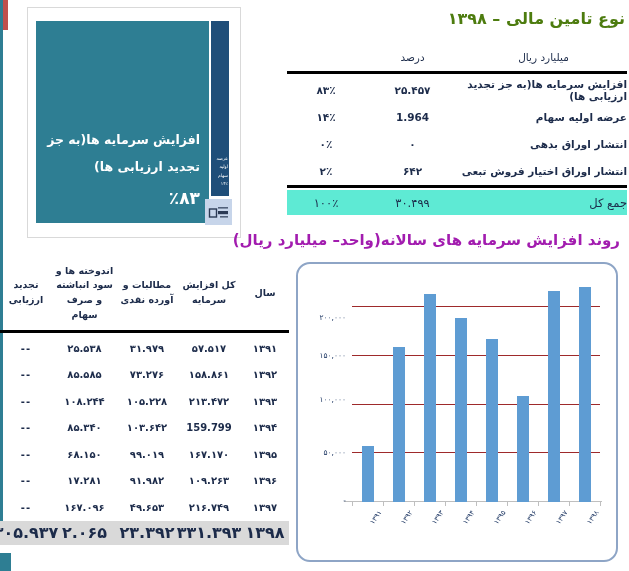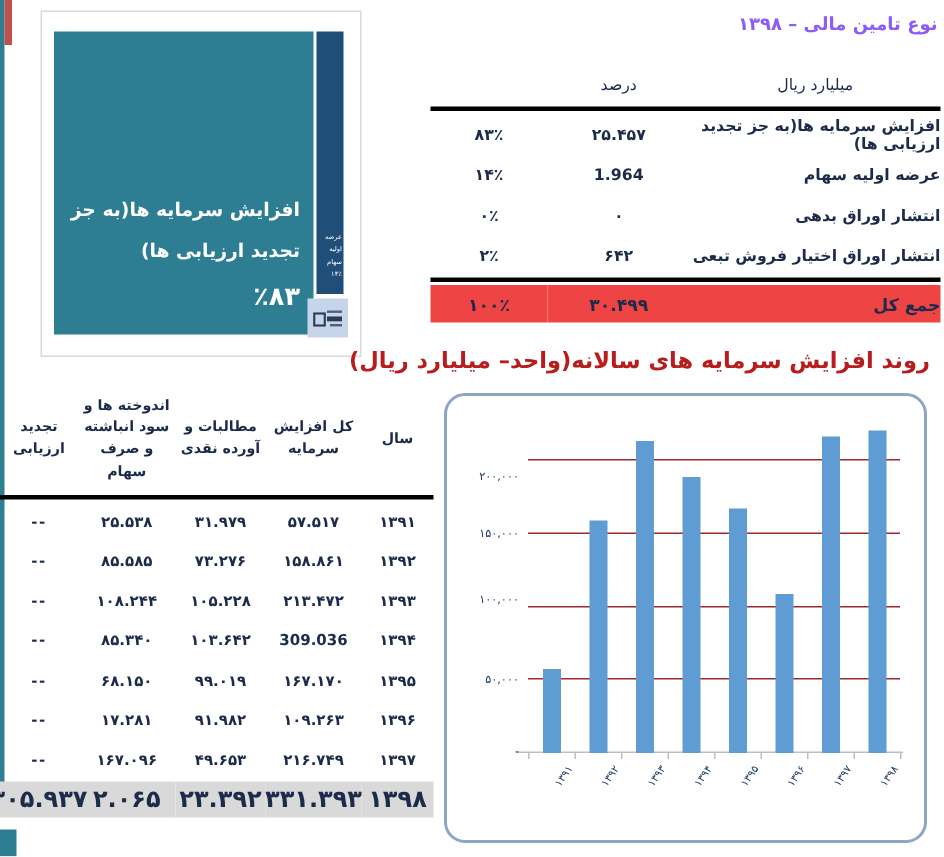--- a/index.html
+++ b/index.html
@@ -17,32 +17,32 @@
   .tm-main{position:absolute;left:8px;top:13px;width:173px;height:202px;background:#2E7E93;}
   .tm-main-text{position:absolute;right:9px;left:8px;bottom:6px;color:#fff;font-weight:bold;
     font-size:12.5px;line-height:2.15;text-align:right;}
   .tm-main-pct{font-size:17px;}
   .tm-col{position:absolute;left:183px;top:13px;width:18px;height:175px;background:#1F4E79;}
   .tm-col-text{position:absolute;left:0;right:1px;bottom:7px;color:#fff;font-size:4.5px;line-height:1.9;text-align:right;}
   .tm-logo{position:absolute;left:177px;top:191px;width:27px;height:26px;background:#C7D5EA;
     display:flex;align-items:center;justify-content:center;}
 
   
-  .fin-title{position:absolute;top:9px;right:4px;font-size:12px;font-weight:bold;color:#8b5cf6;}
+  .fin-title{position:absolute;top:9px;right:4px;font-size:16px;font-weight:bold;color:#4d7c0f;}
   .fin-table{position:absolute;top:44px;right:2px;width:340px;display:grid;
     grid-template-columns:1fr 95px 78px;direction:rtl;font-size:10.5px;color:#1c2b4a;}
   .ft-h{height:26px;display:flex;align-items:center;font-weight:400;}
   .ft-c{height:27px;display:flex;align-items:center;font-weight:bold;}
   .al-start{justify-content:flex-start;text-align:right;}
   .al-center{justify-content:center;text-align:center;}
   .ft-divider{grid-column:1/-1;height:3px;background:#000;margin:1px 0 2px 0;}
-  .ft-total{background:#ef4444;font-weight:bold;height:25px;display:flex;align-items:center;font-size:11.5px;}
-
-  
-  .chart-title{position:absolute;top:231px;right:9px;font-size:15px;font-weight:bold;color:#b91c1c;}
+  .ft-total{background:#5eead4;font-weight:normal;height:25px;display:flex;align-items:center;font-size:11.5px;}
+
+  
+  .chart-title{position:absolute;top:231px;right:9px;font-size:15px;font-weight:bold;color:#a21caf;}
   .chart-frame{position:absolute;left:296px;top:262px;width:318px;height:296px;border:2px solid #8EA5C6;
     border-radius:14px;background:#fff;direction:ltr;}
   .plot{position:absolute;left:54px;right:16px;top:14px;bottom:58px;}
   .gridline{position:absolute;left:0;right:0;height:1px;background:#9E2A2B;}
   .bar{position:absolute;bottom:0;background:#5E9CD3;}
   .axis-line{position:absolute;left:-8px;right:-2px;bottom:0;height:1px;background:#BFBFBF;}
   .tick{position:absolute;top:100%;width:1px;height:4px;background:#BFBFBF;}
   .ylab{position:absolute;left:6px;width:42px;text-align:right;font-size:7.5px;color:#1F3864;}
   .xlab{position:absolute;top:calc(100% + 7px);font-size:7px;color:#1F3864;white-space:nowrap;
     transform:translateX(-100%) rotate(-55deg);transform-origin:right top;}
@@ -171,21 +171,21 @@
       <div class="ct-c">۱۵۸.۸۶۱</div>
       <div class="ct-c">۷۳.۲۷۶</div>
       <div class="ct-c">۸۵.۵۸۵</div>
       <div class="ct-c dashes">--</div>
       <div class="ct-c">۱۳۹۳</div>
       <div class="ct-c">۲۱۳.۴۷۲</div>
       <div class="ct-c">۱۰۵.۲۲۸</div>
       <div class="ct-c">۱۰۸.۲۴۴</div>
       <div class="ct-c dashes">--</div>
       <div class="ct-c">۱۳۹۴</div>
-      <div class="ct-c">309.036</div>
+      <div class="ct-c">159.799</div>
       <div class="ct-c">۱۰۳.۶۴۲</div>
       <div class="ct-c">۸۵.۳۴۰</div>
       <div class="ct-c dashes">--</div>
       <div class="ct-c">۱۳۹۵</div>
       <div class="ct-c">۱۶۷.۱۷۰</div>
       <div class="ct-c">۹۹.۰۱۹</div>
       <div class="ct-c">۶۸.۱۵۰</div>
       <div class="ct-c dashes">--</div>
       <div class="ct-c">۱۳۹۶</div>
       <div class="ct-c">۱۰۹.۲۶۳</div>

